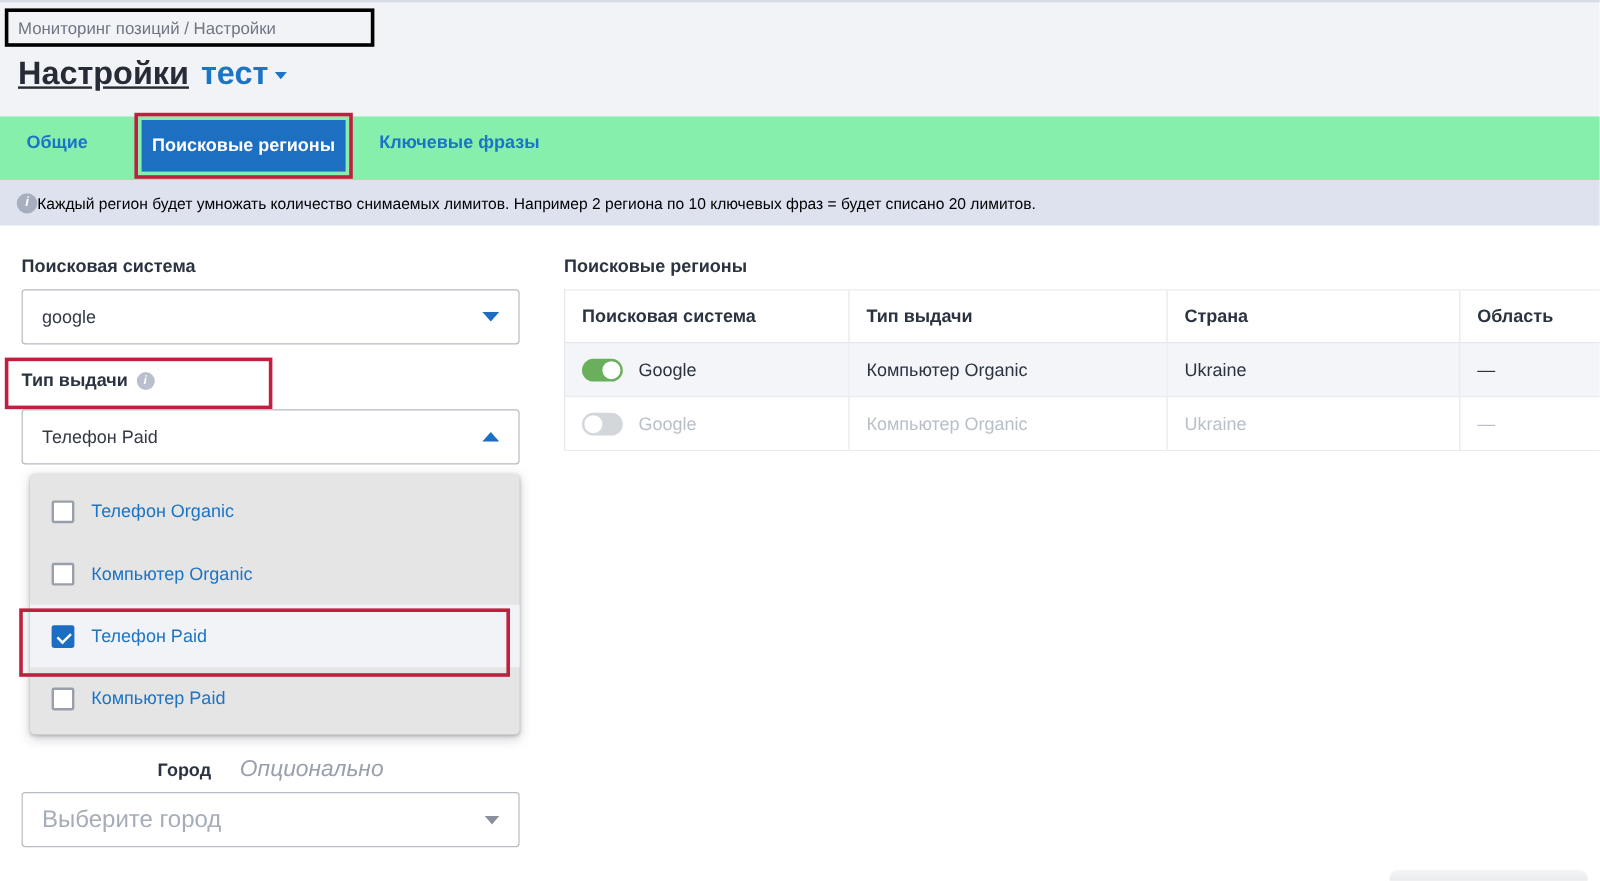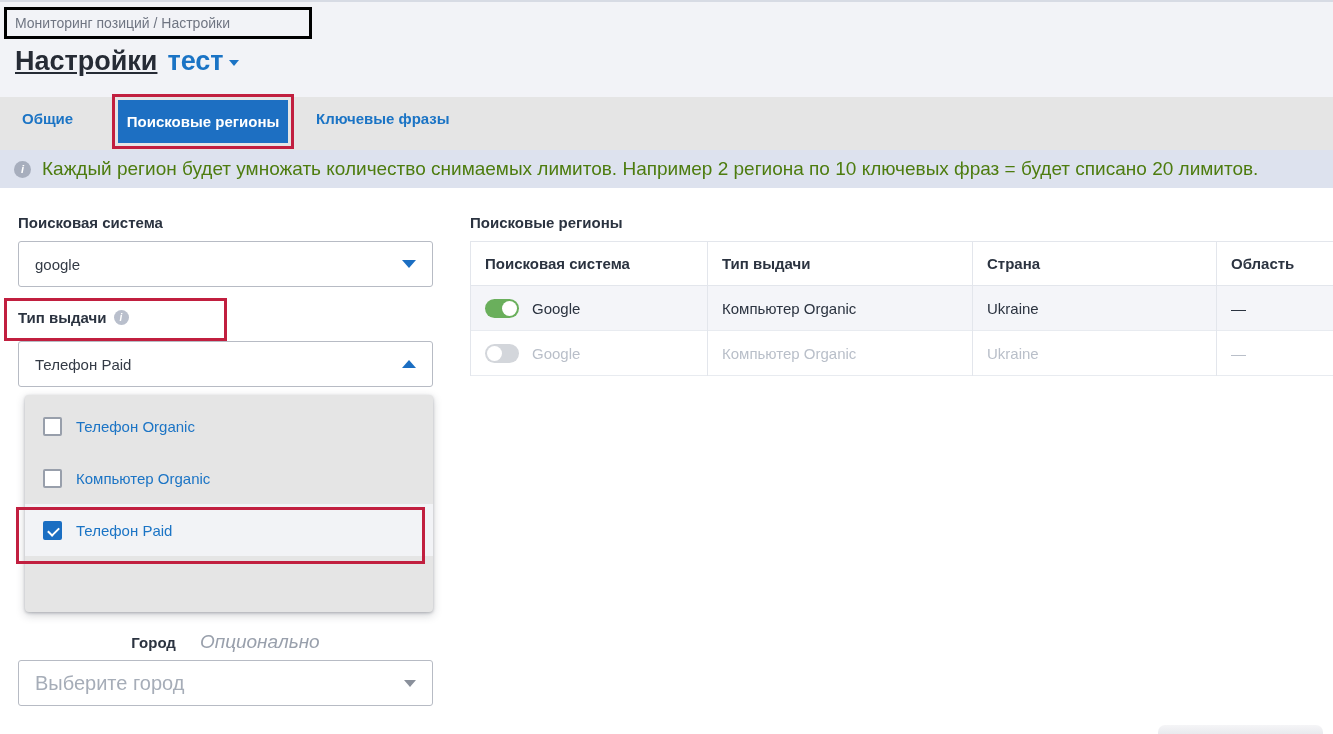--- a/index.html
+++ b/index.html
@@ -26,21 +26,21 @@
   .title-row { position:absolute; left:15px; top:44px; font-size:27px; font-weight:bold; }
   .title-main { color:#262b35;text-decoration:underline; }
   .title-project { color:#1b74c5; margin-left:10px; cursor:pointer; }
   .caret-down {
     display:inline-block; width:0; height:0; margin-left:5px; vertical-align:middle;
     border-left:5px solid transparent; border-right:5px solid transparent;
     border-top:6px solid #1b74c5;
   }
 
   
-  .tabs-row { position:absolute; left:0; top:97px; width:1333px; height:53px; background:#e5e5e5; }
+  .tabs-row { position:absolute; left:0; top:97px; width:1333px; height:53px; background:#86efac; }
   .tab-link {
     position:absolute; top:13px; font-size:15px; font-weight:bold; color:#1b74c5; cursor:pointer;
   }
   .tab-obschie { left:22px; }
   .tab-phrases { left:316px; }
   .tab-active-annotation {
     position:absolute; left:112px; top:-3px; width:182px; height:55px;
     border:3px solid #c11f3f;
   }
   .tab-active {
@@ -53,21 +53,21 @@
   .banner {
     position:absolute; left:0; top:150px; width:1333px; height:38px;
     background:#dde2ee; display:flex; align-items:center; padding-left:14px;
   }
   .info-icon {
     width:17px; height:17px; border-radius:50%; background:#a7aebd; color:#ffffff;
     font-size:11px; font-weight:bold; font-style:italic;
     display:flex; align-items:center; justify-content:center; flex:0 0 17px;
   }
   .info-icon::after { content:"i"; }
-  .banner-text { font-size:19px; color:#4d7c0f; margin-left:11px; white-space:nowrap; }
+  .banner-text { font-size:13px; color:#000000; white-space:nowrap; }
 
   
   .field-label { position:absolute; font-size:15px; font-weight:bold; color:#2b3340; }
   .select-box {
     position:absolute; width:415px; height:46px; background:#ffffff;
     border:1px solid #b7bbc4; border-radius:3px;
     display:flex; align-items:center; padding:0 16px; cursor:pointer;
   }
   .select-value { font-size:15px; color:#333a45; flex:1; }
   .select-placeholder { font-size:20px; color:#a6adb8; flex:1; }
@@ -201,20 +201,24 @@
     <span class="cb"></span>
     <span class="option-label">Телефон Organic</span>
   </div>
   <div class="option">
     <span class="cb"></span>
     <span class="option-label">Компьютер Organic</span>
   </div>
   <div class="option option-selected">
     <span class="cb cb-checked"></span>
     <span class="option-label">Телефон Paid</span>
+  </div>
+  <div class="option">
+    <span class="cb"></span>
+    <span class="option-label">Компьютер Paid</span>
   </div>
 </div>
 <div class="option-annotation"></div>
 
 <div class="city-label-row">
   <span class="city-label">Город</span>
   <span class="optional-hint">Опционально</span>
 </div>
 <div class="select-box sel-city">
   <span class="select-placeholder">Выберите город</span>

